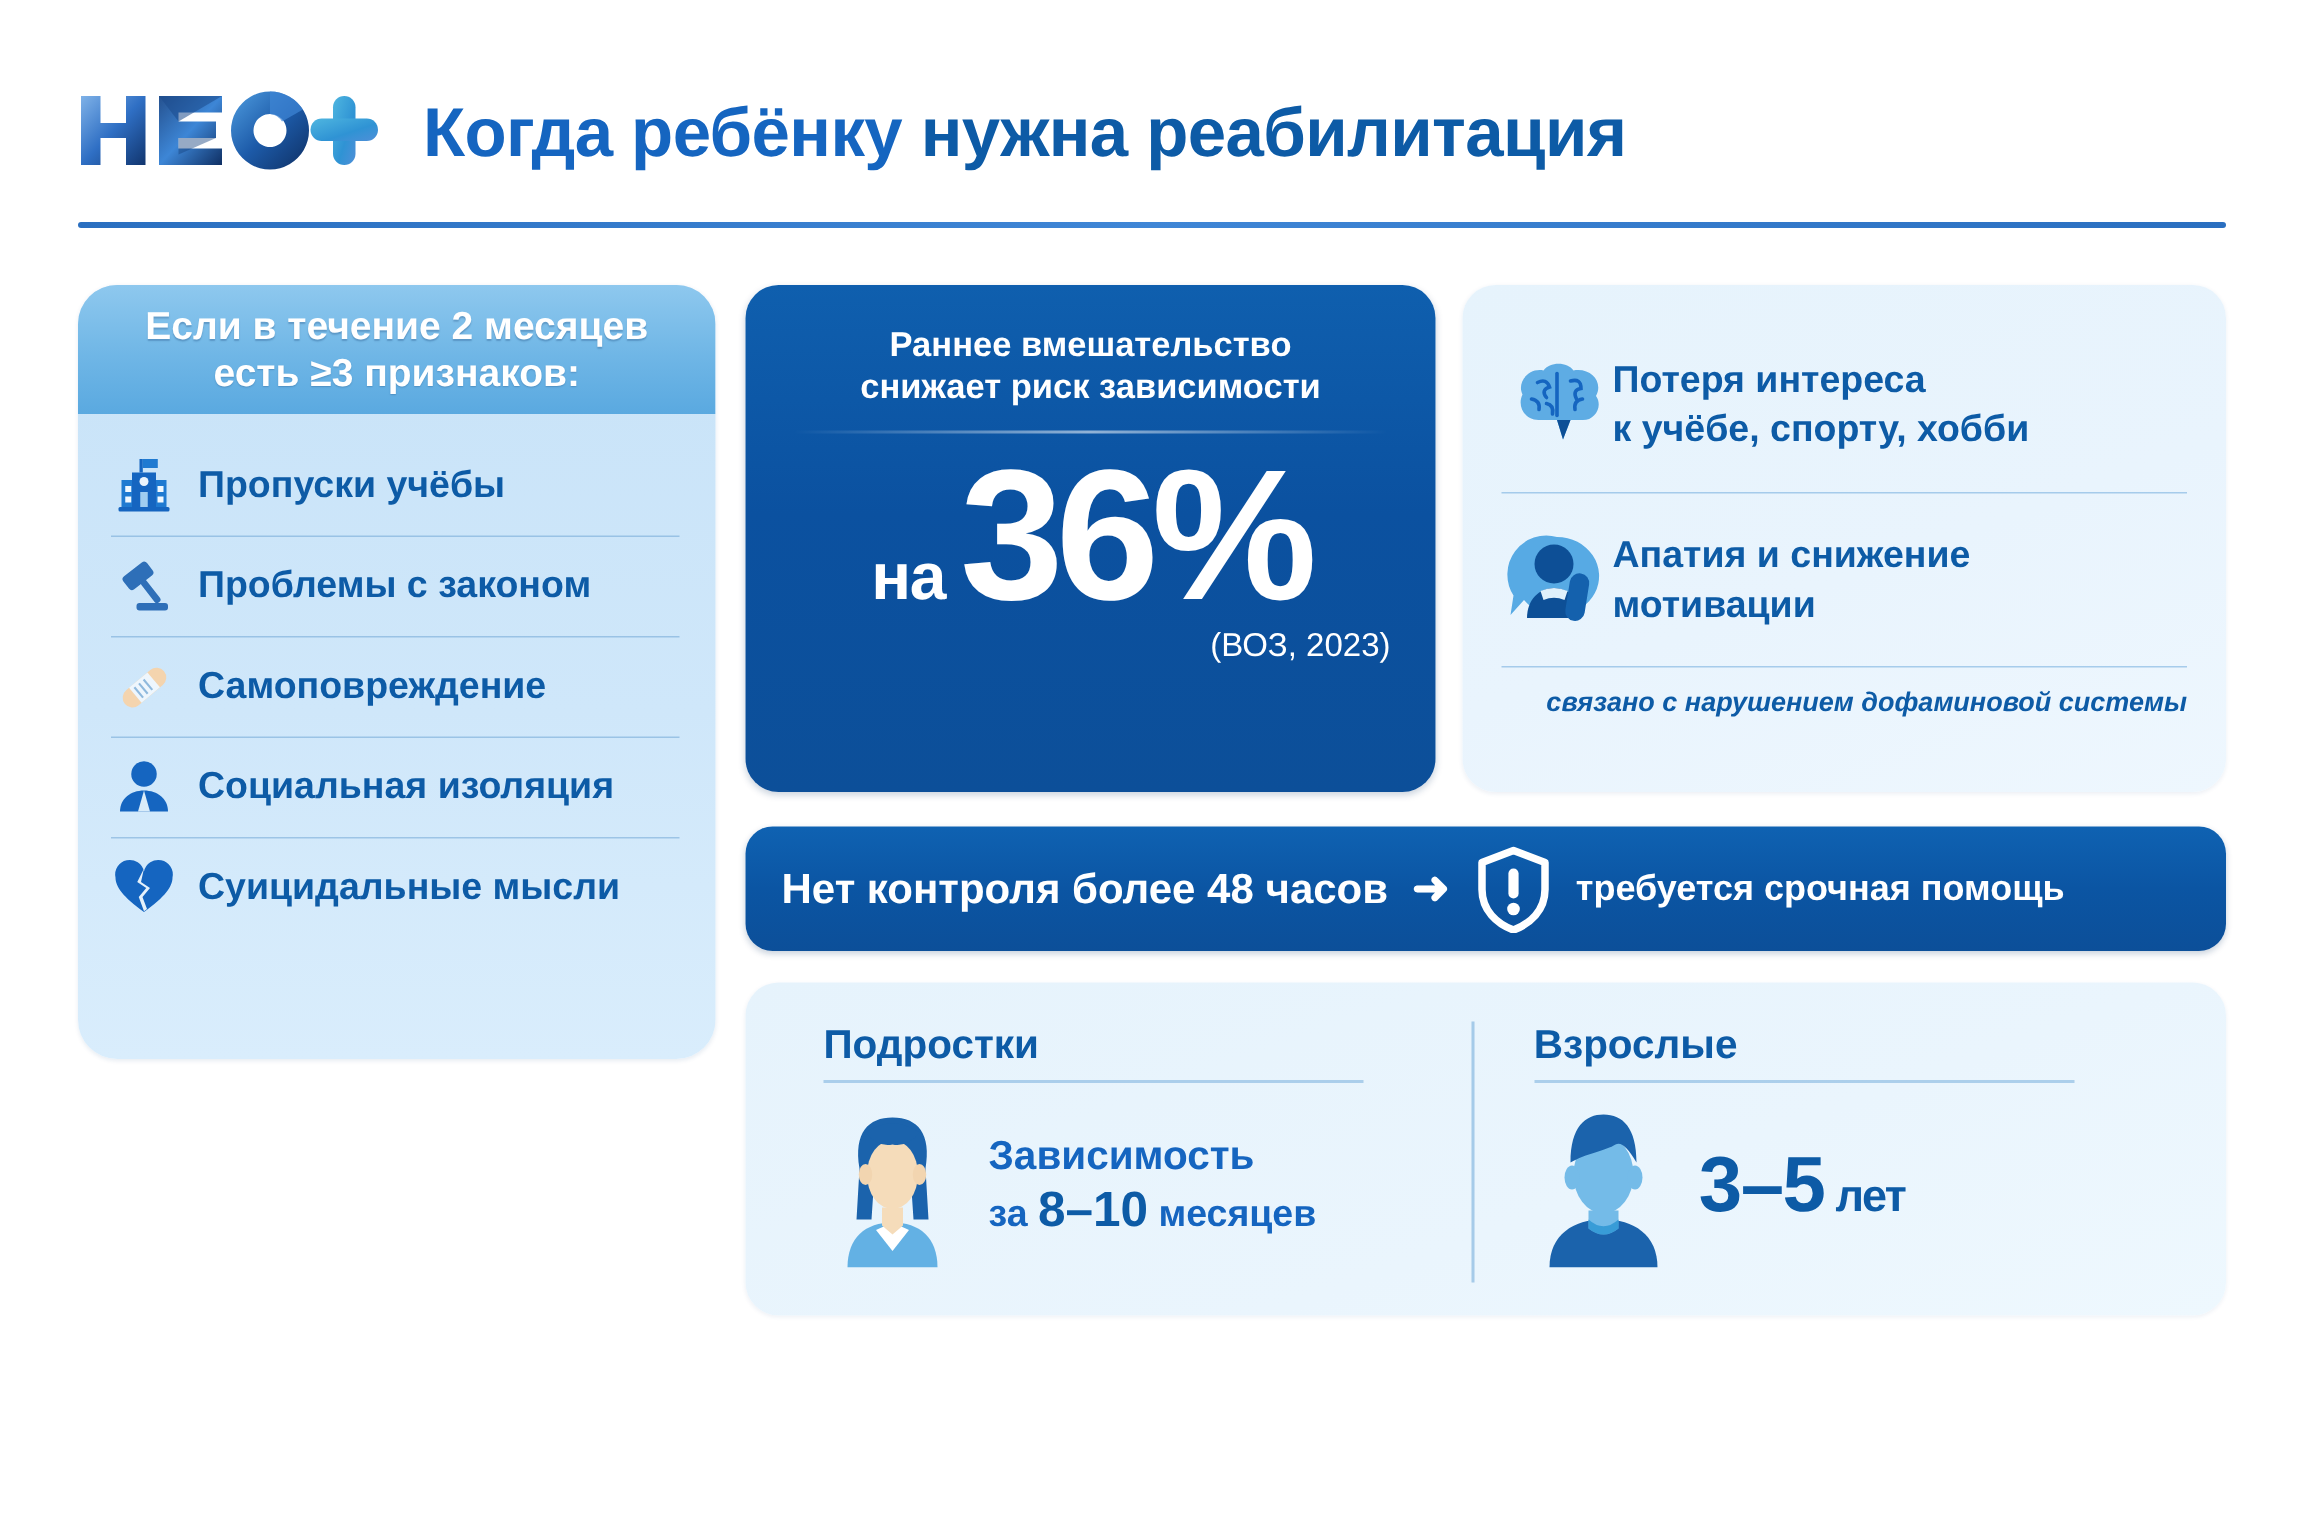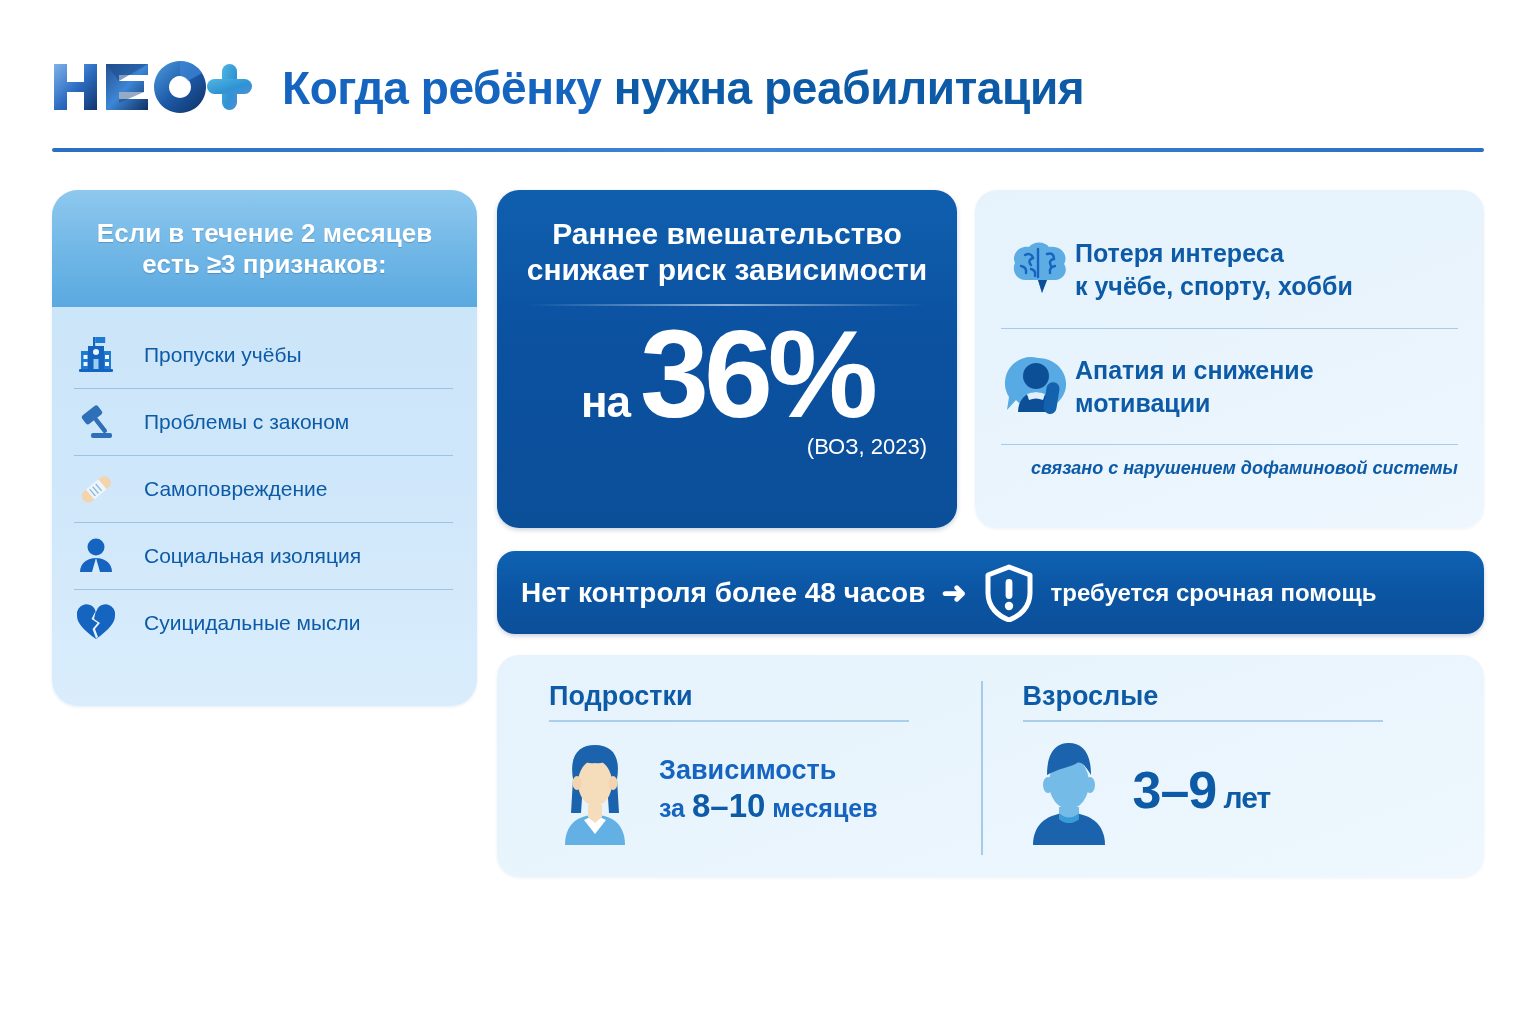--- a/index.html
+++ b/index.html
@@ -29,49 +29,49 @@
   }
 
   
   .left-card {
     position:absolute; left:52px; top:190px; width:425px; height:516px;
     border-radius:26px; overflow:hidden;
     background:linear-gradient(180deg,#c8e3f8 0%,#cfe7fa 55%,#d9edfc 100%);
     box-shadow:0 1px 3px rgba(20,70,130,.10);
   }
   .left-head {
-    height:117px;
+    height:86px;
     background:linear-gradient(180deg,#8ec8ee 0%,#6fb6e6 55%,#5aa9e0 100%);
     display:flex; flex-direction:column; align-items:center; justify-content:center;
     color:#ffffff; text-align:center; padding:0 18px;
   }
   .left-head-l1, .left-head-l2 {
     font-size:26px; font-weight:700; line-height:1.18;
     text-shadow:0 1px 1px rgba(25,70,120,.30);
   }
   .signs { padding:14px 24px 18px 22px; }
   .sign-row {
     display:flex; align-items:center; gap:14px;
     height:67px;
   }
   .sign-row + .sign-row { border-top:1.5px solid rgba(90,150,205,.45); }
   .sign-ico { width:44px; height:44px; flex:0 0 44px; display:flex; align-items:center; justify-content:center; }
-  .sign-label { font-size:21px; font-weight:400; color:#0d5ba6; line-height:1.1;margin-left:12px; }
+  .sign-label { font-size:25px; font-weight:700; color:#0d5ba6; line-height:1.1; }
 
   
   .stat-card {
     position:absolute; left:497px; top:190px; width:460px; height:338px;
     border-radius:22px;
     background:linear-gradient(180deg,#0f5fae 0%,#0b51a0 45%,#0c4f99 100%);
     box-shadow:0 2px 5px rgba(10,50,100,.22);
     overflow:hidden;
   }
   .stat-head {
     color:#fff; text-align:center; padding:26px 24px 0;
-    font-size:30px; font-weight:700; line-height:1.2;
+    font-size:23px; font-weight:700; line-height:1.2;
   }
   .stat-sep {
     margin:16px 32px 0; height:2px;
     background:linear-gradient(90deg,rgba(255,255,255,0) 0%,rgba(255,255,255,.55) 50%,rgba(255,255,255,0) 100%);
   }
   .stat-big {
     display:flex; align-items:baseline; justify-content:center;
     margin-top:6px; color:#ffffff;
   }
   .stat-prefix { font-size:44px; font-weight:700; margin-right:10px; letter-spacing:-1px; }
@@ -367,19 +367,19 @@
           <svg viewBox="0 0 92 110" width="92" height="110">
             <ellipse cx="46" cy="48" rx="20" ry="26" fill="#74bbe8"></ellipse>
             <path d="M24 40 c0 -24 10 -32 22 -32 c13 0 22 9 22 32 c-6 -10 -10 -14 -14 -12 c-6 4 -20 6 -30 12 Z" fill="#1b63ac"></path>
             <ellipse cx="25" cy="50" rx="5" ry="8" fill="#74bbe8"></ellipse>
             <ellipse cx="67" cy="50" rx="5" ry="8" fill="#74bbe8"></ellipse>
             <path d="M10 110 c0 -22 16 -32 36 -32 s36 10 36 32 Z" fill="#1b63ac"></path>
             <path d="M36 72 h20 v12 q-10 8 -20 0 Z" fill="#74bbe8"></path>
             <path d="M36 78 q10 9 20 0 l0 6 q-10 8 -20 0 Z" fill="#1f8ed0" opacity=".7"></path>
           </svg>
         </span>
-        <span class="cmp-big"><span>3–9</span><small> лет</small></span>
+        <span class="cmp-big"><span>3–5</span><small> лет</small></span>
       </div>
     </div>
 
   </div>
 
 </div>
 
 </body></html>

